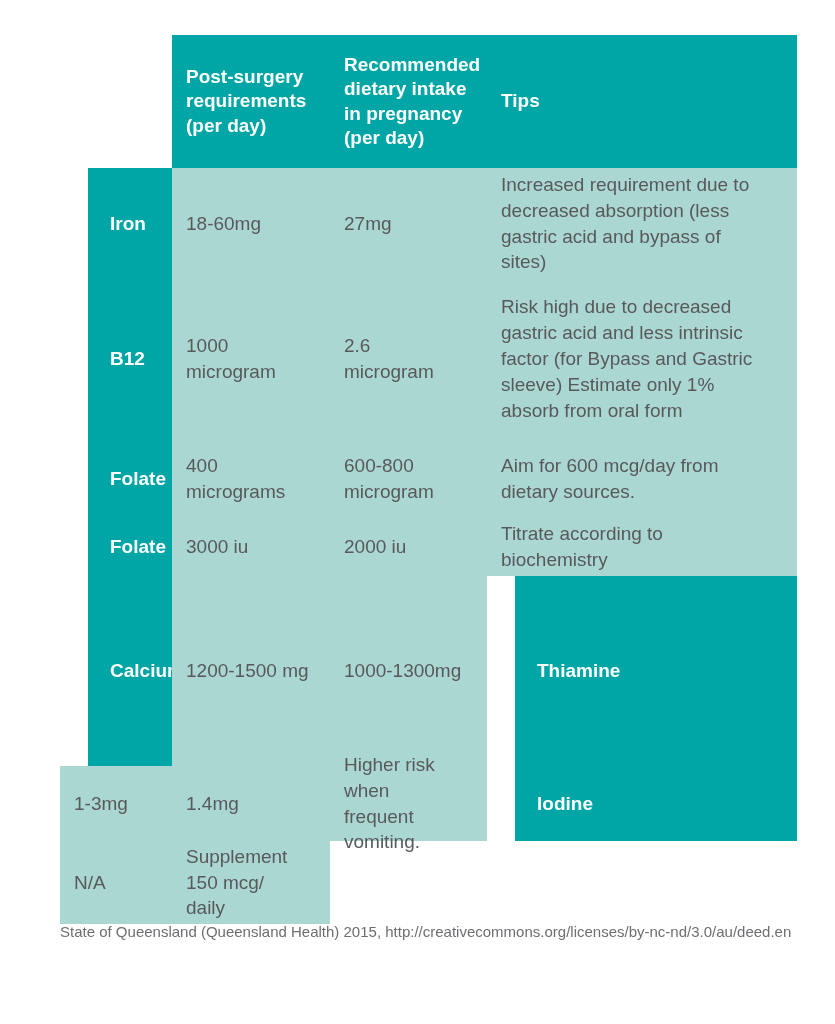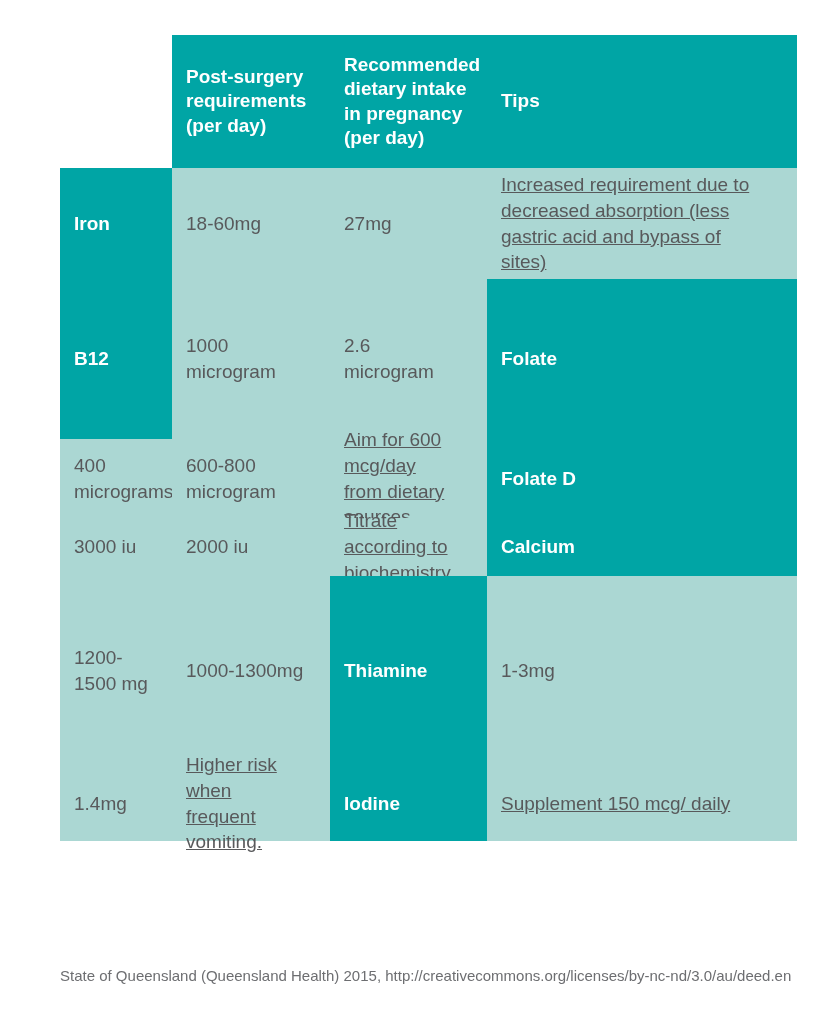--- a/index.html
+++ b/index.html
@@ -33,38 +33,38 @@
     font-weight: bold;
     font-size: 19px;
     line-height: 1.28;
     padding: 0 8px 0 14px;
   }
   .rowlabel {
     background: var(--teal);
     color: #ffffff;
     font-weight: bold;
     font-size: 19px;
-    padding: 0 6px 0 14px;
+    padding: 0 6px 0 22px;
     white-space: nowrap;
+    margin-left: 28px;
   }
   .data {
     background: var(--cellbg);
     color: var(--celltext);
     font-size: 19px;
     line-height: 1.36;
     padding: 6px 16px 6px 14px;
     white-space: pre-line;
   }
   .data.tips {
     padding-right: 28px;
-    text-decoration: underline;
   }
   .footer {
     position: absolute;
-    left: 60px; top: 964px;
+    left: 60px; top: 920px;
     width: 760px;
     font-size: 15px;
     line-height: 1.63;
     color: var(--footertext);
   }
 </style>
 </head>
 <body>
 
 <div class="page">
@@ -76,37 +76,39 @@
     <div class="cell head">Tips</div>
 
   <div class="cell rowlabel">Iron</div>
       <div class="cell data">18-60mg</div>
       <div class="cell data">27mg</div>
       <div class="cell data tips">Increased requirement due to decreased absorption (less gastric acid and bypass of sites)</div>
       <div class="cell rowlabel">B12</div>
       <div class="cell data">1000 microgram</div>
       <div class="cell data">2.6
 microgram</div>
+      <div class="cell data tips">Risk high due to decreased gastric acid and less intrinsic factor (for Bypass and Gastric sleeve) Estimate only 1% absorb from oral form</div>
       <div class="cell rowlabel">Folate</div>
       <div class="cell data">400 micrograms</div>
       <div class="cell data">600-800
 microgram</div>
       <div class="cell data tips">Aim for 600 mcg/day from dietary sources.</div>
       <div class="cell rowlabel">Folate D</div>
       <div class="cell data">3000 iu</div>
       <div class="cell data">2000 iu</div>
       <div class="cell data tips">Titrate according to biochemistry</div>
       <div class="cell rowlabel">Calcium</div>
       <div class="cell data">1200-1500 mg</div>
       <div class="cell data">1000-1300mg</div>
       <div class="cell rowlabel">Thiamine</div>
       <div class="cell data">1-3mg</div>
       <div class="cell data">1.4mg</div>
       <div class="cell data tips">Higher risk when frequent vomiting.</div>
       <div class="cell rowlabel">Iodine</div>
+      <div class="cell data">N/A</div>
       <div class="cell data tips">Supplement 150 mcg/ daily</div>
     </div>
 
   <div class="footer">
     <div>State of Queensland (Queensland Health) 2015, http://creativecommons.org/licenses/by-nc-nd/3.0/au/deed.en</div>
   </div>
 
 </div>
 
 </body></html>

